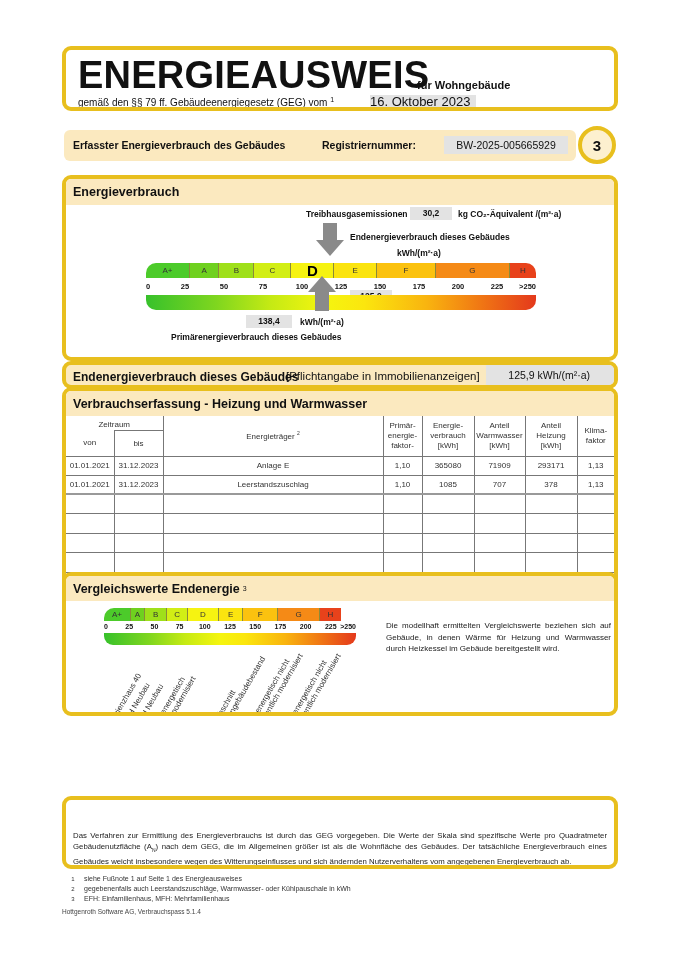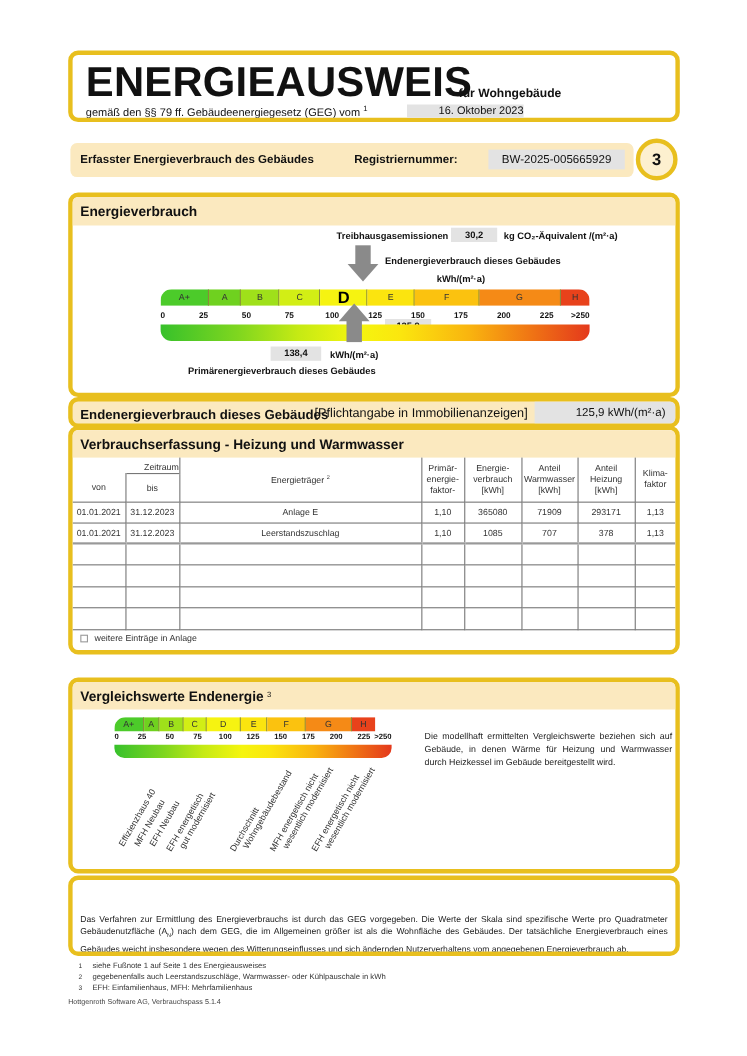--- a/index.html
+++ b/index.html
@@ -10,21 +10,21 @@
   .box { position: absolute; border: 4px solid #e8bf1e; border-radius: 9px; background: #fff; overflow: hidden; }
   .box-head { background: #fbe9bf; font-weight: bold; font-size: 12.5px; padding: 0 7px; display: flex; align-items: center; }
   .grey { background: #e3e3e3; }
 
   
   #title-box { left: 62px; top: 46px; width: 556px; height: 65px; }
   #title-main { position: absolute; left: 12px; top: 4px; font-size: 38px; font-weight: bold; letter-spacing: 0.2px; line-height: 42px; }
   #title-sub { position: absolute; left: 351px; top: 29px; font-size: 11px; font-weight: bold; }
   #title-law { position: absolute; left: 12px; top: 46px; font-size: 10px; }
   #title-law sup { font-size: 7px; }
-  #title-date { position: absolute; left: 304px; top: 45px; width: 106px; height: 13px; font-size: 10px; line-height: 13px; text-align: right; }
+  #title-date { position: absolute; left: 304px; top: 45px; width: 106px; height: 13px; font-size: 13px; line-height: 13px; text-align: left; }
 
   
   #reg-bar { left: 64px; top: 130px; width: 512px; height: 31px; background: #fbe9bf; border-radius: 6px; }
   #reg-label { position: absolute; left: 9px; top: 9px; font-size: 10.5px; font-weight: bold; }
   #reg-num-label { position: absolute; left: 258px; top: 9px; font-size: 10.5px; font-weight: bold; }
   #reg-num { position: absolute; left: 380px; top: 6px; width: 124px; height: 18px; font-size: 10.5px; line-height: 18px; text-align: center; }
   #page-num { left: 578px; top: 126px; width: 38px; height: 38px; border: 4px solid #e8bf1e; border-radius: 50%; background: #fdf0cf; font-weight: bold; font-size: 15px; display: flex; align-items: center; justify-content: center; }
 
   
   #ev-box { left: 62px; top: 175px; width: 556px; height: 186px; }
@@ -40,33 +40,33 @@
   .ticks span { position: absolute; transform: translateX(-50%); white-space: nowrap; }
 
   .arrow-down { position: absolute; }
   .arrow-down .shaft { position: absolute; background: #8a8a8a; }
   .arrow-down .head { position: absolute; width: 0; height: 0; border-left: 14px solid transparent; border-right: 14px solid transparent; border-top: 16px solid #8a8a8a; }
 
   
   #ende-box { left: 62px; top: 361px; width: 556px; height: 28px; }
   #ende-label { position: absolute; left: 7px; top: 5px; font-size: 12px; font-weight: bold; }
   #ende-note { position: absolute; left: 220px; top: 5px; font-size: 11.5px; }
-  #ende-val { position: absolute; right: 0; top: 0; width: 128px; height: 20px; font-size: 10.5px; line-height: 20px; text-align: right; padding-right: 9px; }
+  #ende-val { position: absolute; right: 0; top: 0; width: 128px; height: 20px; font-size: 10.5px; line-height: 20px; text-align: right; padding-right: 24px; }
 
   
   #tab-box { left: 62px; top: 387px; width: 556px; height: 208px; }
   #tab-box .box-head { height: 25px; }
   table { border-collapse: collapse; width: 100%; font-size: 8px; }
   td, th { border: 1px solid #777; text-align: center; font-weight: normal; color: #333; }
   .thead-cell { line-height: 10px; }
   #more-entries { position: absolute; left: 7px; bottom: 6px; font-size: 8px; color: #333; display: flex; align-items: center; gap: 6px; }
   .checkbox { width: 7px; height: 7px; border: 1px solid #999; display: inline-block; }
 
   
-  #cmp-box { left: 62px; top: 616px; width: 556px; height: 178px; }
+  #cmp-box { left: 62px; top: 572px; width: 556px; height: 144px; }
   #cmp-box .box-head { height: 25px; }
   .rot-label { position: absolute; font-size: 8px; color: #333; transform-origin: left bottom; transform: rotate(-60deg); white-space: nowrap; line-height: 9px; }
   #cmp-text { position: absolute; left: 320px; top: 44px; width: 225px; font-size: 8px; line-height: 11.5px; text-align: justify; color: #222; }
 
   
   #erl-box { left: 62px; top: 796px; width: 556px; height: 73px; }
   #erl-box .box-head { height: 24px; }
   #erl-text { position: absolute; left: 7px; top: 30px; right: 7px; font-size: 7.8px; line-height: 11px; text-align: justify; color: #222; }
 
   
@@ -158,21 +158,21 @@
         <col style="width:49px">
         <col style="width:220px">
         <col style="width:39px">
         <col style="width:52px">
         <col style="width:51px">
         <col style="width:52px">
         <col>
     </colgroup>
     <tbody>
         <tr style="height:14px;">
-      <th colspan="2" style="border-bottom:none; border-top:none; border-left:none; padding-top:3px;text-align:right;">Zeitraum</th>
+      <th colspan="2" style="border-bottom:none; border-top:none; border-left:none; padding-top:3px;">Zeitraum</th>
       <th rowspan="2" style="border-top:none;"><span>Energieträger</span> <sup style="font-size:5px;">2</sup></th>
       <th rowspan="2" class="thead-cell" style="border-top:none;margin-top:32px;">Primär- energie- faktor-</th>
       <th rowspan="2" class="thead-cell" style="border-top:none;">Energie- verbrauch [kWh]</th>
       <th rowspan="2" class="thead-cell" style="border-top:none;">Anteil Warmwasser [kWh]</th>
       <th rowspan="2" class="thead-cell" style="border-top:none;">Anteil Heizung [kWh]</th>
       <th rowspan="2" class="thead-cell" style="border-top:none; border-right:none;">Klima- faktor</th>
     </tr>
     <tr style="height:26px;">
       <th style="border-top:none; border-left:none;">von</th>
       <th>bis</th>

